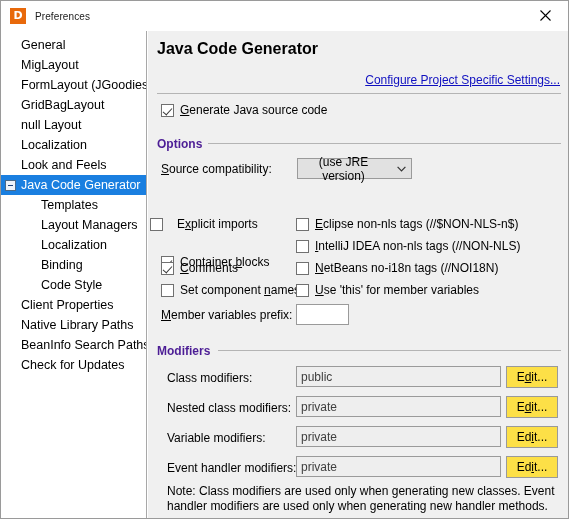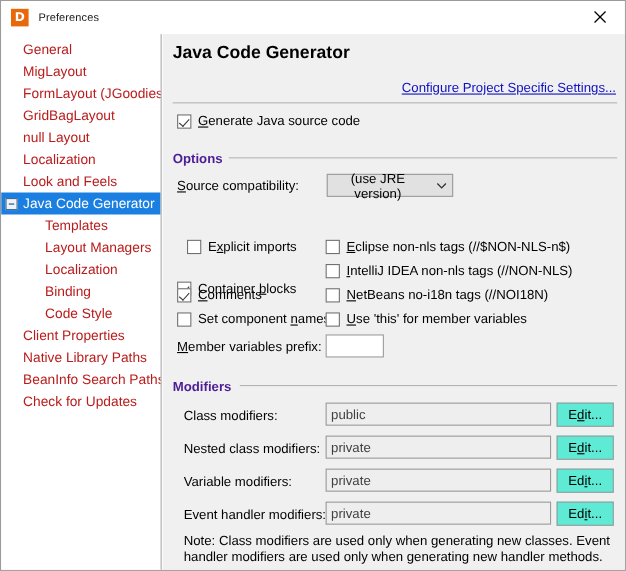--- a/index.html
+++ b/index.html
@@ -83,21 +83,21 @@
     background: #ffffff;
     border-right: 1px solid #a8a8a8;
     overflow: hidden;
     padding-top: 4px;
     box-sizing: border-box;
   }
   .tree-item {
     height: 20px;
     line-height: 20px;
     font-size: 12.5px;
-    color: #b91c1c;
+    color: #000000;
     white-space: nowrap;
     display: flex;
     align-items: center;
     cursor: default;
     padding-left: 20px;
   }
   .tree-item.child { padding-left: 40px; }
   .tree-item.selected {
     background: #1a7fe0;
     color: #ffffff;
@@ -239,21 +239,21 @@
     color: #404040;
     padding: 0 4px;
     outline: none;
   }
   .tf.white { background: #ffffff; }
 
   .btn {
     position: absolute;
     box-sizing: border-box;
     border: 1px solid #9a9a9a;
-    background: #5eead4;
+    background: #fde047;
     font-family: "Liberation Sans", sans-serif;
     font-size: 12px;
     color: #000;
     text-align: center;
     cursor: default;
     line-height: 20px;
   }
 
   .note {
     position: absolute;
@@ -357,21 +357,21 @@
 
       <div id="combo">
         <span class="val">(use JRE version)</span>
         <span class="arrow">
           <svg width="9" height="6" viewBox="0 0 9 6" aria-hidden="true">
             <polyline points="0.6,0.8 4.5,4.8 8.4,0.8" fill="none" stroke="#333" stroke-width="1.2"></polyline>
           </svg>
         </span>
       </div>
 
-      <label class="chk" style="position:absolute; left:22px; top:186px;">
+      <label class="chk" style="position:absolute; left:2px; top:186px;gap:8px;">
         <span class="box"></span>
         <span><span>E</span><span class="mn">x</span><span>plicit imports</span></span>
       </label>
       <label class="chk" style="position:absolute; left:13px; top:208px;margin-top:16px;">
         <span class="box checked"></span>
         <span><span>Container </span><span class="mn">b</span><span>locks</span></span>
       </label>
       <label class="chk" style="position:absolute; left:13px; top:230px;">
         <span class="box checked"></span>
         <span><span></span><span class="mn">C</span><span>omments</span></span>

